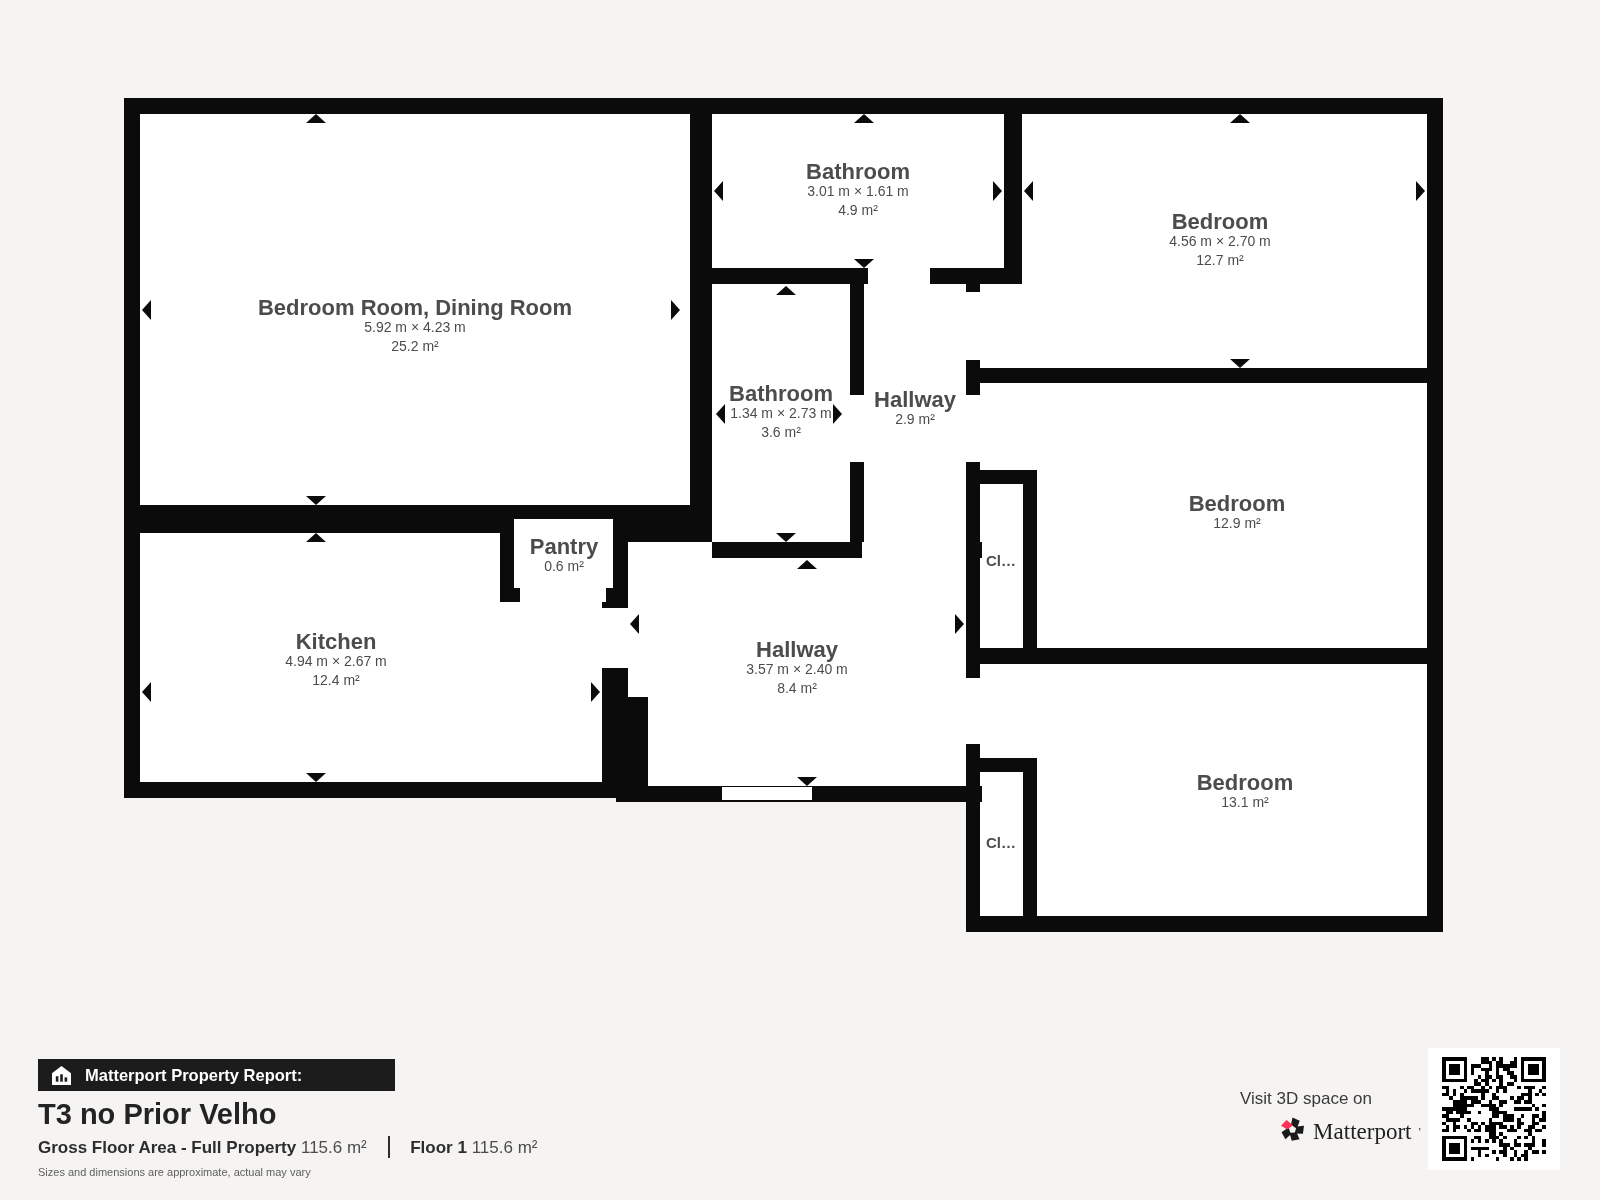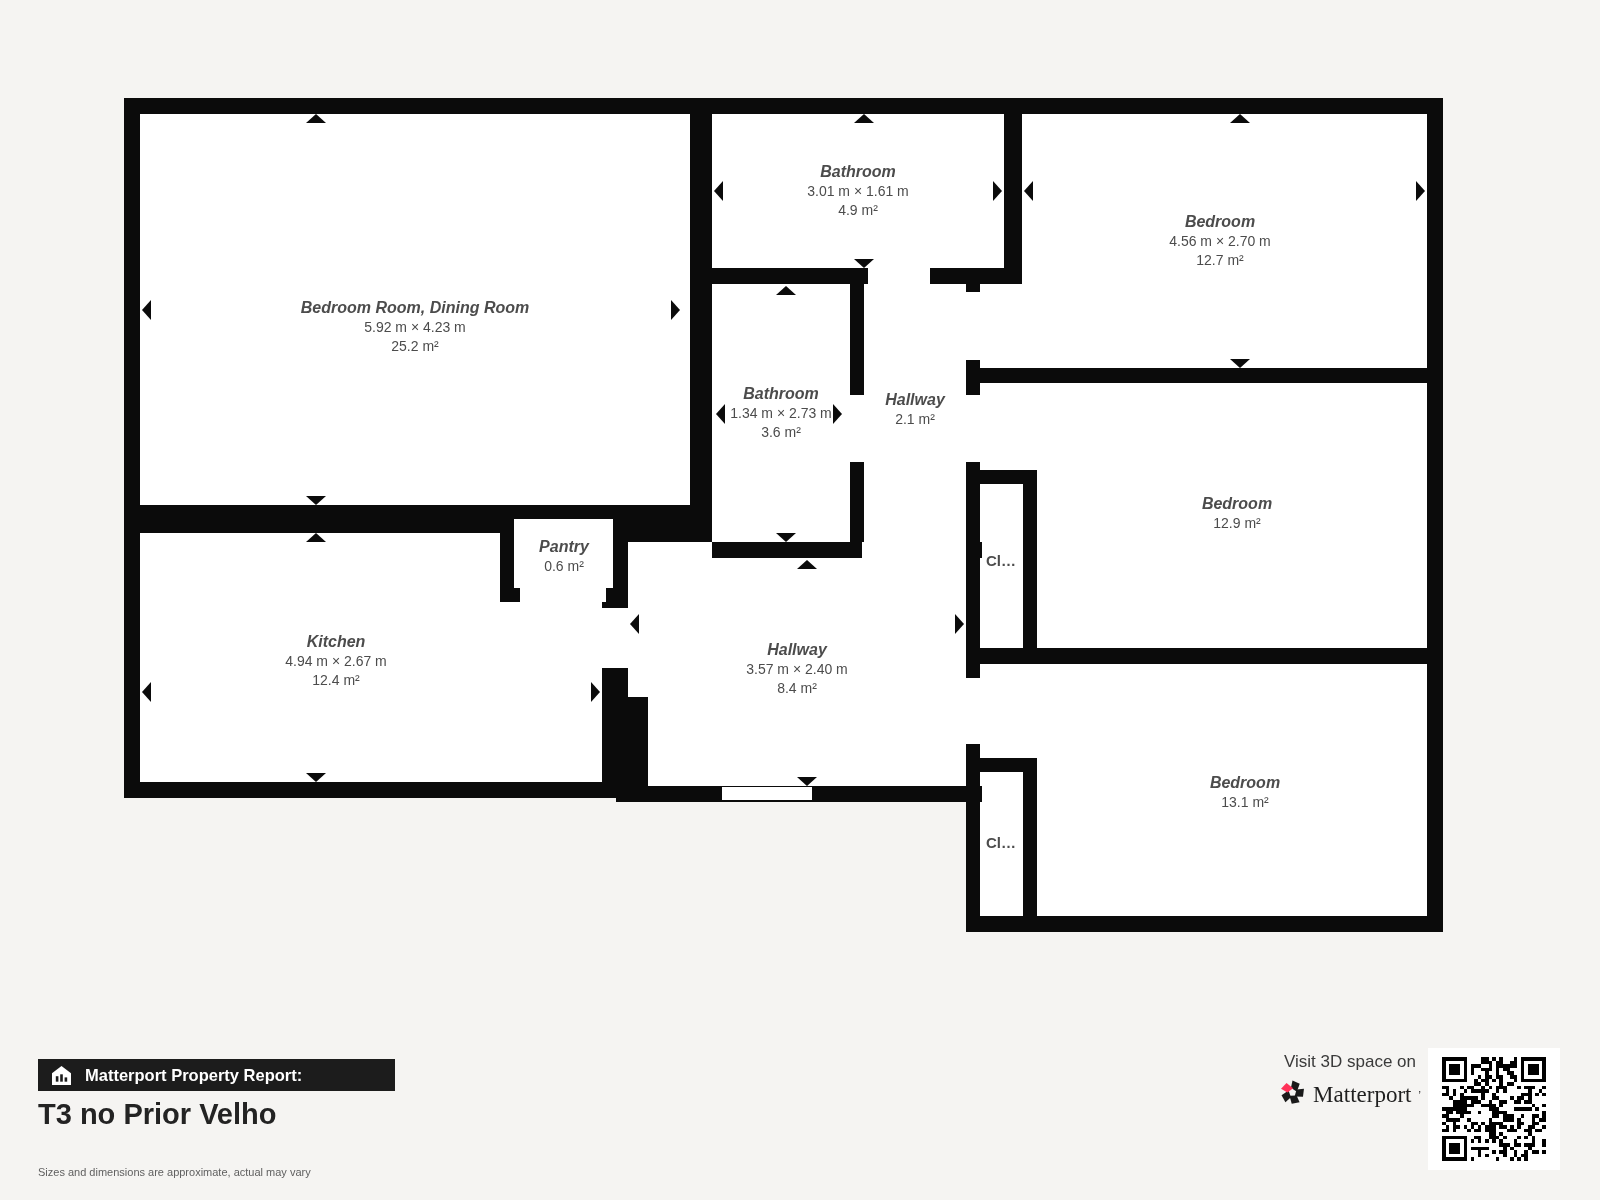--- a/index.html
+++ b/index.html
@@ -8,33 +8,33 @@
   
   .fl{position:absolute;background:#ffffff;}
   .w{position:absolute;background:var(--wall,#0b0b0b);}
   .dg{position:absolute;background:#ffffff;}
   .a{position:absolute;width:0;height:0;}
   .au{border-left:10px solid transparent;border-right:10px solid transparent;border-bottom:9px solid var(--wall,#0b0b0b);}
   .ad{border-left:10px solid transparent;border-right:10px solid transparent;border-top:9px solid var(--wall,#0b0b0b);}
   .al{border-top:10px solid transparent;border-bottom:10px solid transparent;border-right:9px solid var(--wall,#0b0b0b);}
   .ar{border-top:10px solid transparent;border-bottom:10px solid transparent;border-left:9px solid var(--wall,#0b0b0b);}
   .rl{position:absolute;transform:translate(-50%,-50%);text-align:center;color:#4c4c4c;white-space:nowrap;}
-  .rn{font-size:16px;font-weight:bold;line-height:21px;font-style:italic;}
+  .rn{font-size:22px;font-weight:bold;line-height:21px;}
   .rd{font-size:14px;line-height:19px;}
   .cl{position:absolute;font-weight:bold;font-size:15px;color:#4c4c4c;}
   
   .bar{position:absolute;left:38px;top:1059px;width:357px;height:32px;background:#1c1c1c;display:flex;align-items:center;}
   .bar .txt{color:#ffffff;font-weight:bold;font-size:16.5px;margin-left:14px;}
   .bar .ic{margin-left:14px;display:flex;}
   .title{position:absolute;left:38px;top:1098px;font-size:29px;font-weight:bold;color:#232323;}
   .stats{position:absolute;left:38px;top:1136px;font-size:17px;color:#4c4c4c;}
   .stats b{color:#2d2d2d;}
   .vdiv{display:inline-block;width:2px;height:22px;background:#2d2d2d;margin:0 16px;vertical-align:-5px;}
   .disc{position:absolute;left:38px;top:1166px;font-size:11px;color:#5f5f5f;}
-  .cta{position:absolute;left:1240px;top:1052px;width:220px;text-align:center;}
+  .cta{position:absolute;left:1240px;top:1089px;width:220px;}
   .cta .l1{font-size:17px;color:#3a3a3a;}
   .cta .l2{margin-top:7px;display:flex;align-items:center;justify-content:center;gap:7px;}
   .wordmark{font-family:"Liberation Serif",serif;font-size:23px;color:#1f1f1f;}
   .tm{font-size:11px;vertical-align:10px;color:#1f1f1f;}
   .qrcard{position:absolute;left:1428px;top:1048px;width:132px;height:122px;background:#ffffff;display:flex;align-items:center;justify-content:center;}
 </style>
 </head>
 <body>
 
 <div class="page">
@@ -130,21 +130,21 @@
     <div class="rd">3.01 m × 1.61 m</div>
     <div class="rd">4.9 m²</div>
   </div>
   <div class="rl" style="left:781px;top:412px">
     <div class="rn">Bathroom</div>
     <div class="rd">1.34 m × 2.73 m</div>
     <div class="rd">3.6 m²</div>
   </div>
   <div class="rl" style="left:915px;top:409px">
     <div class="rn">Hallway</div>
-    <div class="rd">2.1 m²</div>
+    <div class="rd">2.9 m²</div>
   </div>
   <div class="rl" style="left:797px;top:668px">
     <div class="rn">Hallway</div>
     <div class="rd">3.57 m × 2.40 m</div>
     <div class="rd">8.4 m²</div>
   </div>
   <div class="rl" style="left:1220px;top:240px">
     <div class="rn">Bedroom</div>
     <div class="rd">4.56 m × 2.70 m</div>
     <div class="rd">12.7 m²</div>
@@ -165,20 +165,27 @@
       <svg width="19" height="19" viewBox="0 0 16 16">
           <path d="M8 0 L16 6.2 V16 H0 V6.2 Z" fill="#ffffff"></path>
           <rect x="3.2" y="8.6" width="2.2" height="4.6" fill="#1c1c1c"></rect>
           <rect x="6.9" y="7" width="2.2" height="6.2" fill="#1c1c1c"></rect>
           <rect x="10.6" y="9.6" width="2.2" height="3.6" fill="#1c1c1c"></rect>
         </svg>
     </span>
     <span class="txt">Matterport Property Report:</span>
   </div>
   <div class="title">T3 no Prior Velho</div>
+  <div class="stats">
+    <b>Gross Floor Area - Full Property</b>
+    <span>115.6 m²</span>
+    <span class="vdiv"></span>
+    <b>Floor 1</b>
+    <span>115.6 m²</span>
+  </div>
   <div class="disc">Sizes and dimensions are approximate, actual may vary</div>
 
   <div class="cta">
     <div class="l1">Visit 3D space on</div>
     <div class="l2">
       <span>
         <svg id="pinwheel" width="27" height="27" viewBox="-14 -14 28 28">
             <path d="M 0 -12.5 L 7.5 -9 L 4.5 -0.8 L -1.6 -5 Z" fill="#1a1a1a" transform="rotate(0)"></path>
             <path d="M 0 -12.5 L 7.5 -9 L 4.5 -0.8 L -1.6 -5 Z" fill="#1a1a1a" transform="rotate(72)"></path>
             <path d="M 0 -12.5 L 7.5 -9 L 4.5 -0.8 L -1.6 -5 Z" fill="#1a1a1a" transform="rotate(144)"></path>

